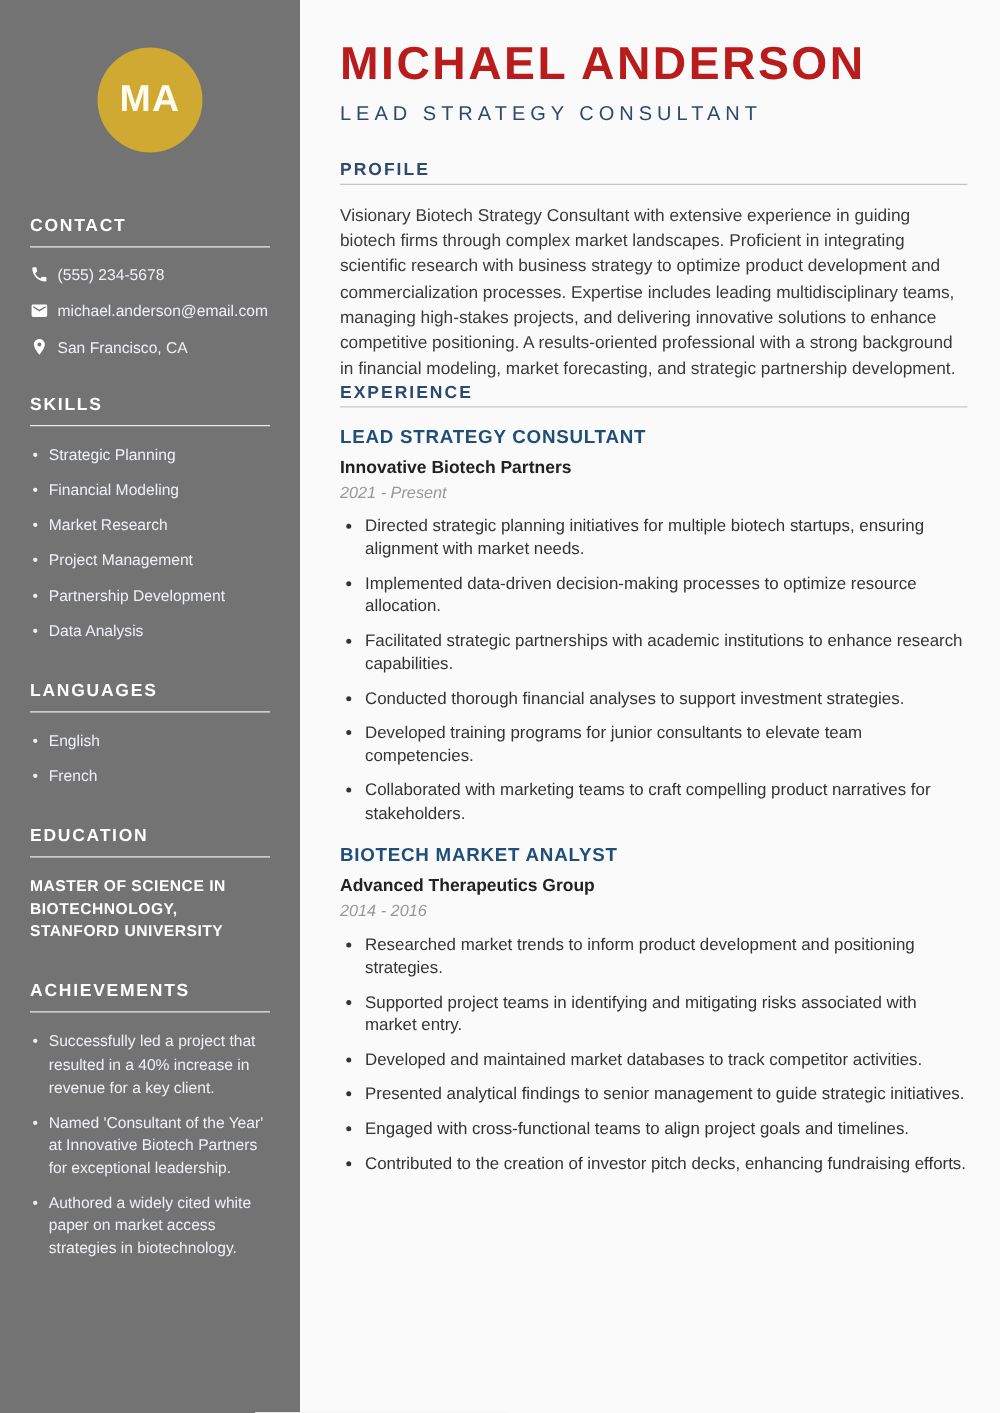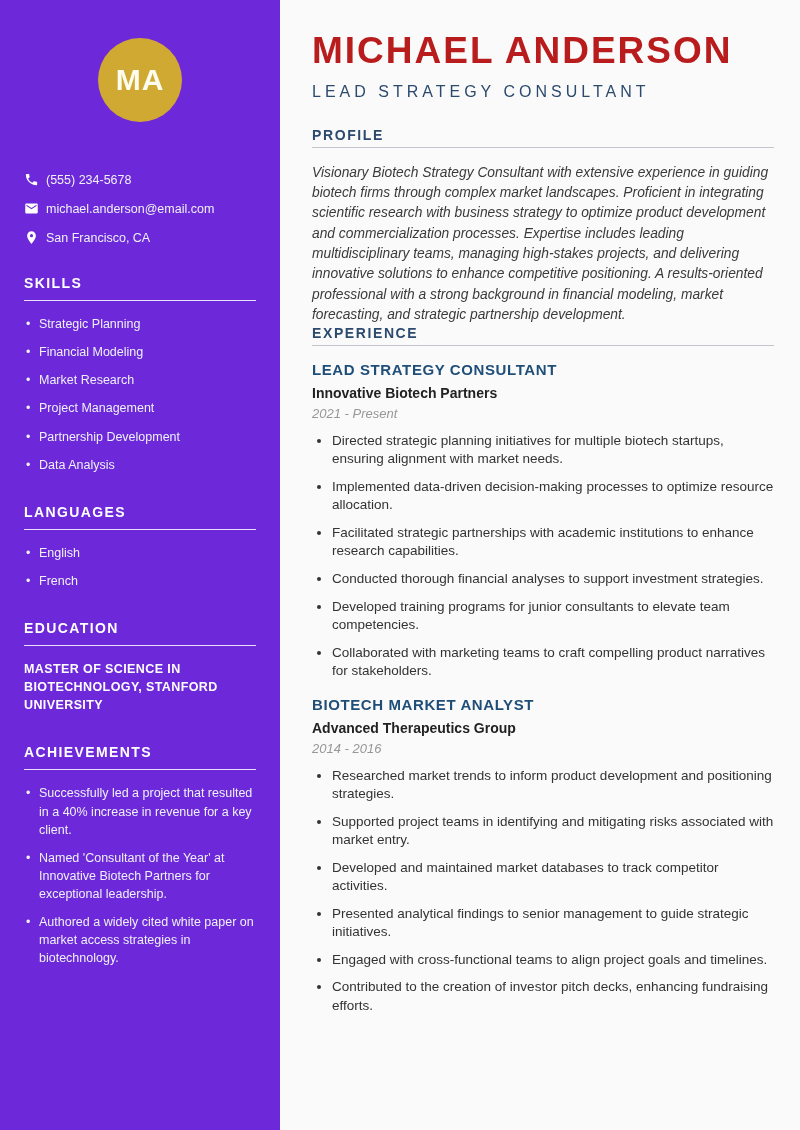--- a/index.html
+++ b/index.html
@@ -12,23 +12,23 @@
     width: 800px;
     height: 1130px;
     margin: 0 auto;
     display: flex;
     background: #fafafa;
     overflow: hidden;
   }
 
   
   .sidebar {
-    width: 280px;
+    width: 240px;
     flex-shrink: 0;
-    background: #6d28d9;
+    background: #737373;
     color: #f2f4f8;
     padding: 36px 24px 30px 24px;
   }
   .avatar {
     width: 84px;
     height: 84px;
     border-radius: 50%;
     background: #d0a933;
     color: #fdfcee;
     font-size: 30px;
@@ -117,21 +117,20 @@
     margin: 26px 0 15px 0;
     padding-bottom: 4px;
     border-bottom: 1px solid #c2c6cc;
   }
   .msec-title:first-of-type { margin-top: 0; }
   .profile-text {
     font-size: 13.8px;
     line-height: 1.47;
     color: #3a3a3a;
     margin: 0;
-    font-style: italic;
   }
   .job { margin-bottom: 14px; }
   .job-role {
     font-size: 15px;
     font-weight: bold;
     letter-spacing: 0.6px;
     color: #1f4e79;
     margin: 16px 0 7px 0;
   }
   .job:first-of-type .job-role { margin-top: 6px; }
@@ -163,20 +162,21 @@
 
 <div class="page">
 
   <aside class="sidebar">
 
     <div class="avatar">
       <span>MA</span>
     </div>
 
     <section class="side-section">
+      <h2>CONTACT</h2>
       <div class="contact-item">
         <span class="cicon">
           <svg viewBox="0 0 24 24">
               <path d="M6.62 10.79c1.44 2.83 3.76 5.14 6.59 6.59l2.2-2.2c.27-.27.67-.36 1.02-.24 1.12.37 2.33.57 3.57.57.55 0 1 .45 1 1V20c0 .55-.45 1-1 1-9.39 0-17-7.61-17-17 0-.55.45-1 1-1h3.5c.55 0 1 .45 1 1 0 1.25.2 2.45.57 3.57.11.35.03.74-.25 1.02l-2.2 2.2z"></path>
             </svg>
         </span>
         <span>(555) 234-5678</span>
       </div>
       <div class="contact-item">
         <span class="cicon">

